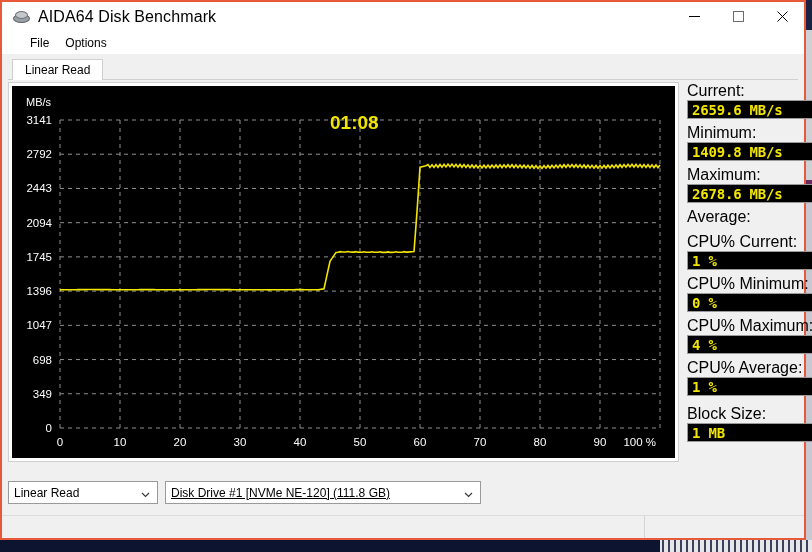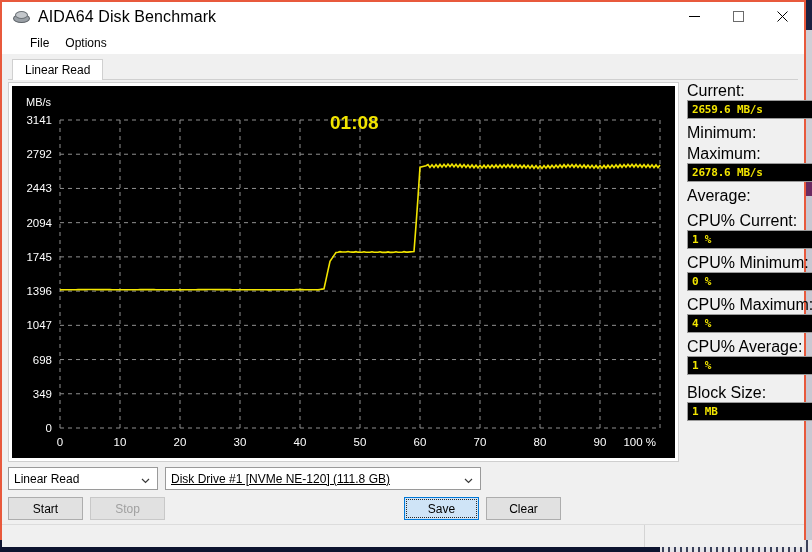--- a/index.html
+++ b/index.html
@@ -245,21 +245,21 @@
     border: 1px solid #9a9a9a;
     height: 19px;
     display: flex;
     align-items: center;
     padding-left: 4px;
     box-sizing: border-box;
   }
   .stat-value {
     color: #f2e500;
     font-family: "DejaVu Sans Mono", monospace;
-    font-size: 11px;
+    font-size: 14px;
     font-weight: bold;
     letter-spacing: -.2px;
     white-space: nowrap;
   }
 
   
   #bottom-controls {
     flex: 0 0 auto;
     padding-top: 5px;
     padding-bottom: 4px;
@@ -473,20 +473,23 @@
 
       <div id="stats-panel">
         <div class="stat-group">
           <div class="stat-label">Current:</div>
           <div class="stat-value-box">
             <span class="stat-value">2659.6 MB/s</span>
           </div>
         </div>
         <div class="stat-group">
           <div class="stat-label">Minimum:</div>
+          <div class="stat-value-box">
+            <span class="stat-value">1409.8 MB/s</span>
+          </div>
         </div>
         <div class="stat-group">
           <div class="stat-label">Maximum:</div>
           <div class="stat-value-box">
             <span class="stat-value">2678.6 MB/s</span>
           </div>
         </div>
         <div class="stat-group">
           <div class="stat-label">Average:</div>
         </div>
@@ -536,29 +539,20 @@
         <div class="combo" id="combo-disk-drive">
           <span class="combo-text">Disk Drive #1  [NVMe   NE-120]  (111.8 GB)</span>
           <span class="combo-arrow">
             <svg width="9" height="9" viewBox="0 0 9 9">
                 <polyline points="1,3 4.5,6.5 8,3" fill="none" stroke="#3a3a3a" stroke-width="1.2"></polyline>
               </svg>
           </span>
         </div>
       </div>
 
-      <div id="button-row">
-        <div class="btn" id="btn-start">Start</div>
-        <div class="btn disabled" id="btn-stop">Stop</div>
-        <div class="btn" id="btn-save">
-          <span class="focus-ring"></span>
-          <span>Save</span>
-        </div>
-        <div class="btn" id="btn-clear">Clear</div>
-      </div>
     </div>
 
     <div id="status-bar">
       <div id="status-left"></div>
       <div id="status-right"></div>
     </div>
 
   </div>
 </div>
 

